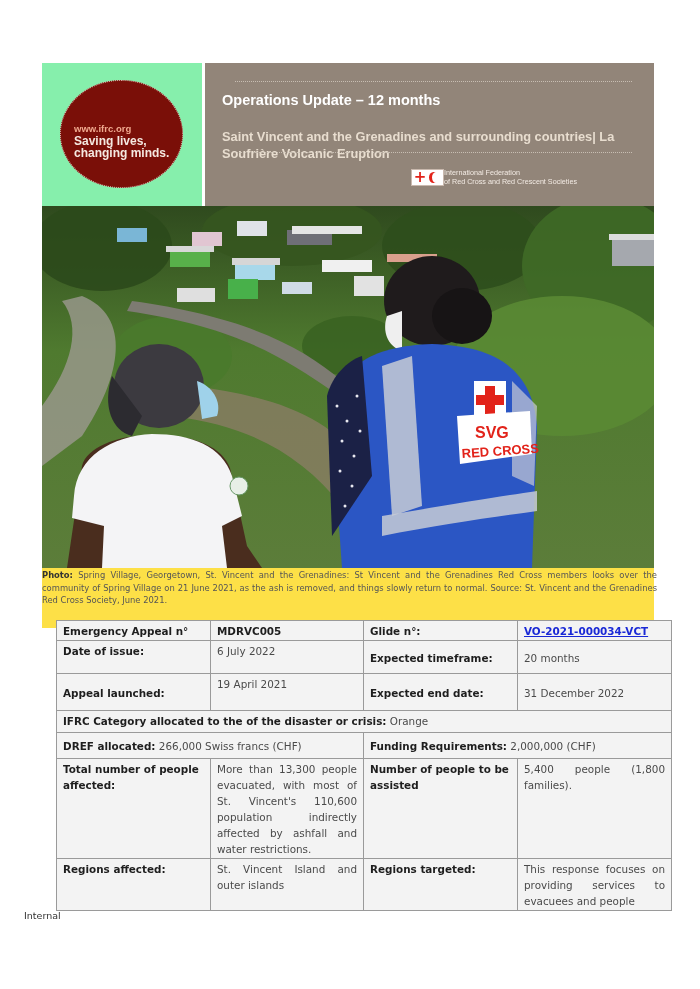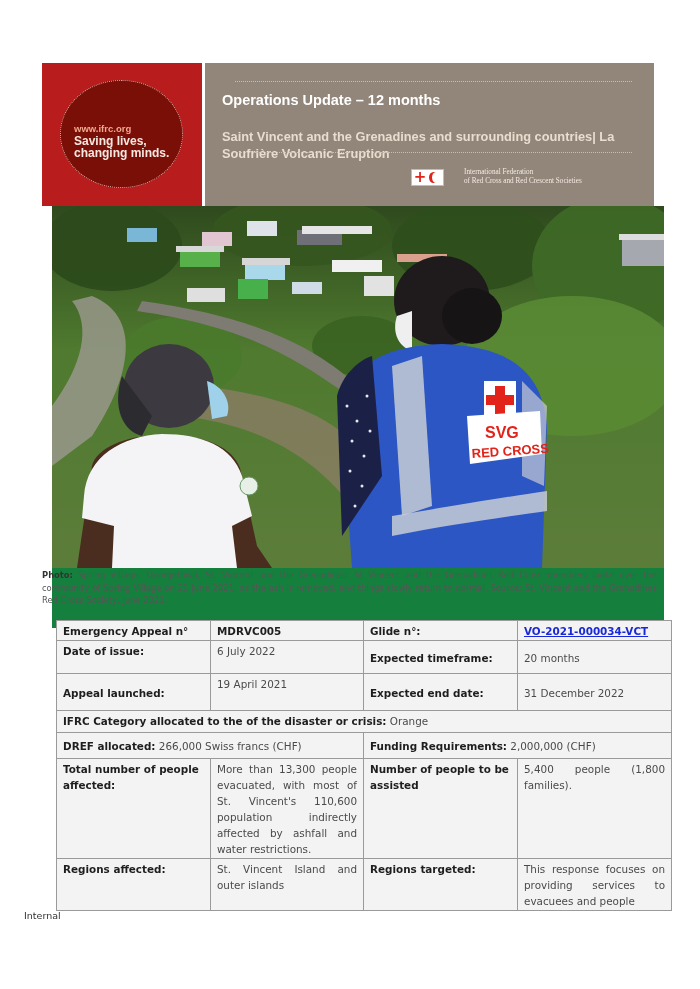--- a/index.html
+++ b/index.html
@@ -1,45 +1,45 @@
 <!DOCTYPE html>
 <html><head>
 <meta charset="utf-8">
 <style>
   html, body { margin:0; padding:0; }
   body { width:700px; height:989px; background:#ffffff; position:relative; overflow:hidden;
          font-family:"DejaVu Sans", "Liberation Sans", sans-serif; color:#222; }
 
   
   .banner { position:absolute; left:42px; top:63px; width:612px; height:143px; display:flex; }
-  .banner-red { width:160px; height:143px; background:#b91c1c; position:relative; }
+  .banner-red { width:160px; height:143px; background:#86efac; position:relative; }
   .banner-gap { width:3px; background:#ffffff; }
   .banner-grey { flex:1; background:#928579; position:relative; }
   .circle { position:absolute; left:18px; top:17px; width:123px; height:108px; border-radius:50%;
             background:#7a0f08; border:1px dotted #d9a9a3; box-sizing:border-box; }
   .circle .url { position:absolute; left:13px; top:42px; font-size:9.5px; color:#f0a98f; font-weight:bold;
                  font-family:"Liberation Sans", sans-serif; }
   .circle .slogan { position:absolute; left:13px; top:55px; font-size:12px; color:#f5e9e1; font-weight:bold;
                     line-height:11.5px; font-family:"Liberation Sans", sans-serif; }
   .dotline { position:absolute; left:30px; right:22px; height:0; border-top:1px dotted #c8beb3; }
   .dotline.top { top:18px; }
   .dotline.bottom { top:89px; }
   .banner-title { position:absolute; left:17px; top:29px; font-size:14.5px; font-weight:bold; color:#ffffff;
                   font-family:"Liberation Sans", sans-serif; }
   .banner-sub { position:absolute; left:17px; top:65px; width:400px; font-size:12.8px; font-weight:bold;
                 color:#e8ddcf; line-height:17px; font-family:"Liberation Sans", sans-serif; }
   .ifrc-logo { position:absolute; left:206px; top:105px; display:flex; align-items:center; }
   .ifrc-emblem { width:33px; height:17px; background:#ffffff; border:1px solid #c9b9ae; box-sizing:border-box;
                  display:flex; align-items:center; justify-content:center; gap:2px; }
   .ifrc-emblem .cross { color:#e2231a; font-weight:bold; font-size:15px; line-height:15px; font-family:"DejaVu Sans", sans-serif; }
   .ifrc-emblem .crescent { width:9px; height:11px; border-radius:50%; box-shadow:-3px 0 0 0 #e2231a; margin-left:4px; }
-  .ifrc-name { margin-left:20px; font-size:7.2px; color:#f3ebe4; line-height:9px; font-family:Liberation Serif, serif; }
-
-  
-  .photo { position:absolute; left:52px; top:206px; width:612px; height:422px; overflow:hidden; background:#15803d; }
+  .ifrc-name { margin-left:0; font-size:7.2px; color:#f3ebe4; line-height:9px; font-family:Liberation Sans, sans-serif; }
+
+  
+  .photo { position:absolute; left:42px; top:206px; width:612px; height:422px; overflow:hidden; background:#fde047; }
   .photo svg { display:block; }
 
   
   .caption { position:absolute; left:42px; top:569px; width:615px; font-size:8.4px; line-height:12.5px; color:#555;
              text-align:justify; font-family:"DejaVu Sans", sans-serif; }
   .caption b { color:#333; }
 
   
   table.info { position:absolute; left:56px; top:620px; width:615px; border-collapse:collapse; table-layout:fixed;
                font-size:10.4px; line-height:16px; font-family:"DejaVu Sans", sans-serif; }

